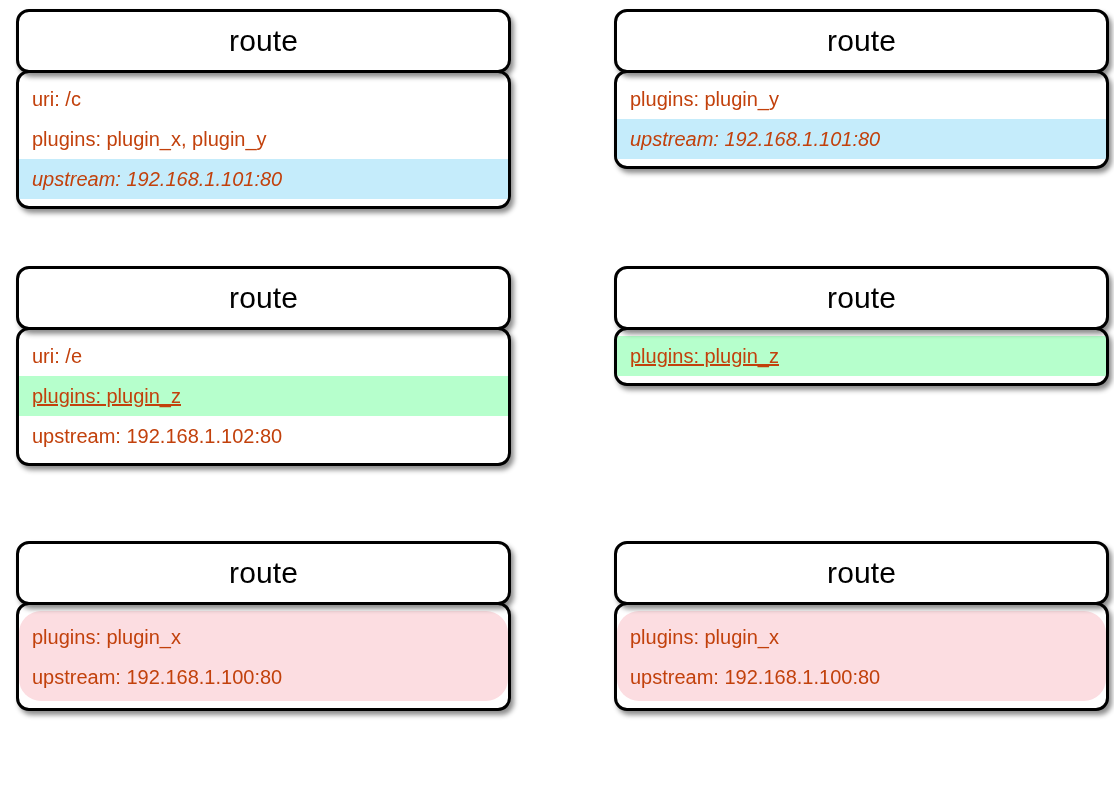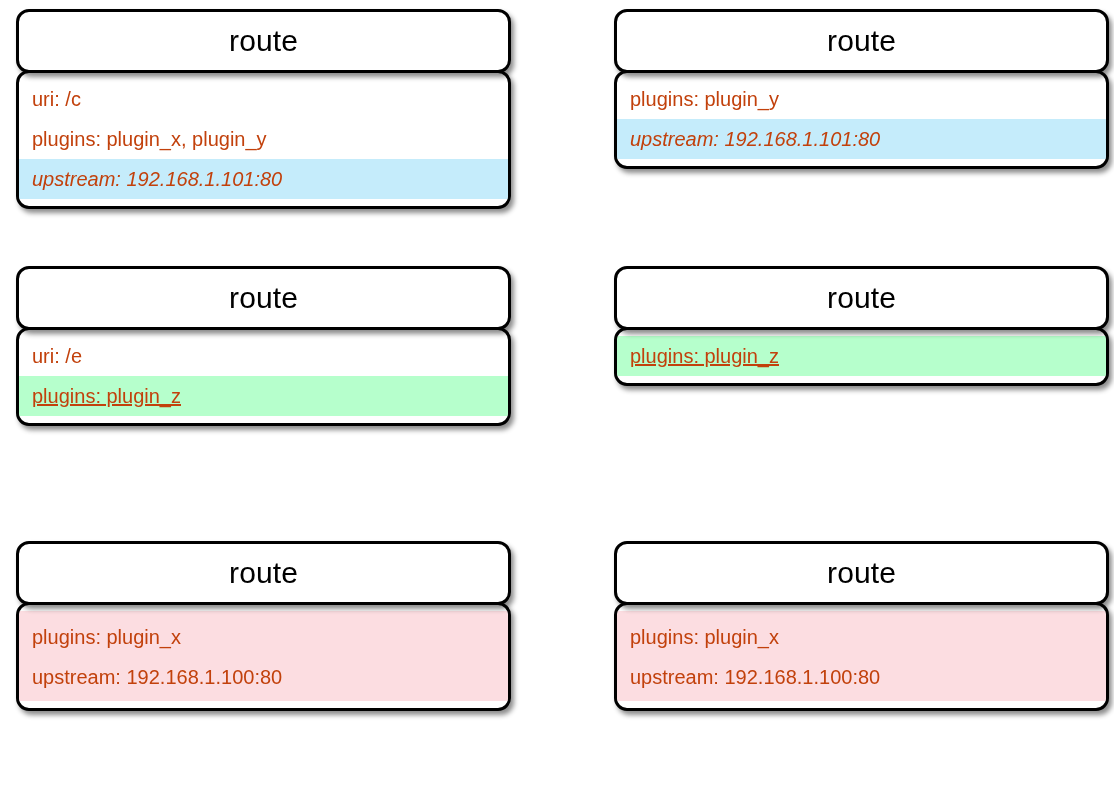--- a/index.html
+++ b/index.html
@@ -97,20 +97,21 @@
   
   .row-group {
     display: block;
   }
   .row-group.hl-pink .row { background: transparent; }
 
   
   .card.wide-gap .row-group.hl-pink {
     padding-top: 6px;
     padding-bottom: 4px;
+    border-radius: 22px;
   }
 </style>
 </head>
 <body>
 
 <div id="canvas">
   <div class="grid">
 
     <div class="card">
       <div class="card-header">
@@ -133,20 +134,21 @@
       </div>
     </div>
 
     <div class="card">
       <div class="card-header">
         <span class="card-title">route</span>
       </div>
       <div class="card-body">
         <span class="row hl-none">uri: /e</span>
         <span class="row hl-green">plugins: plugin_z</span>
+        <span class="row hl-none">upstream: 192.168.1.102:80</span>
       </div>
     </div>
 
     <div class="card">
       <div class="card-header">
         <span class="card-title">route</span>
       </div>
       <div class="card-body">
         <span class="row hl-green">plugins: plugin_z</span>
       </div>

